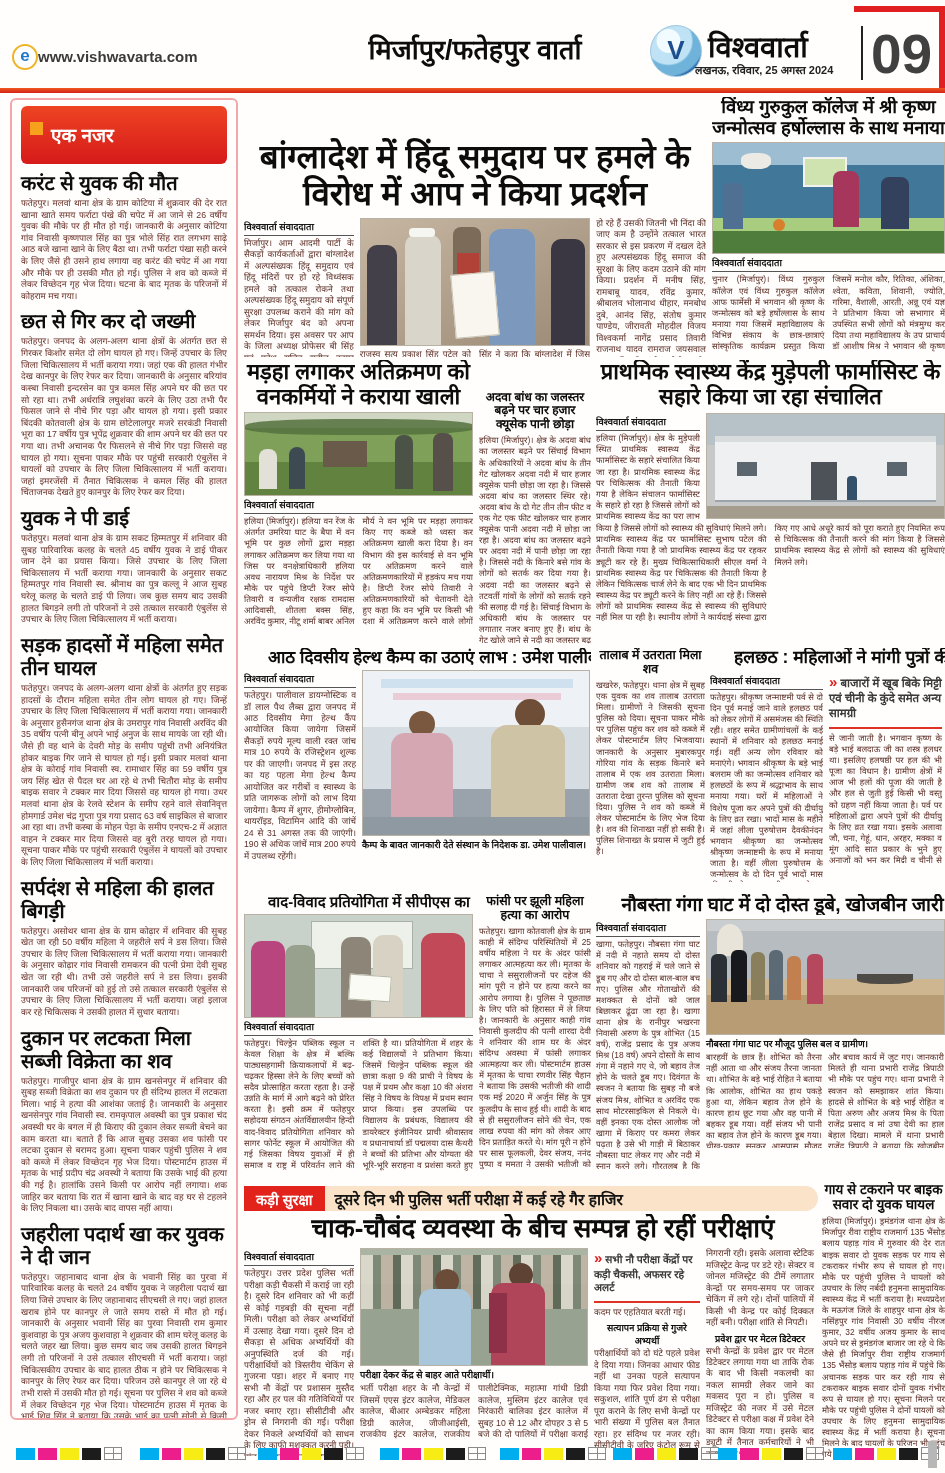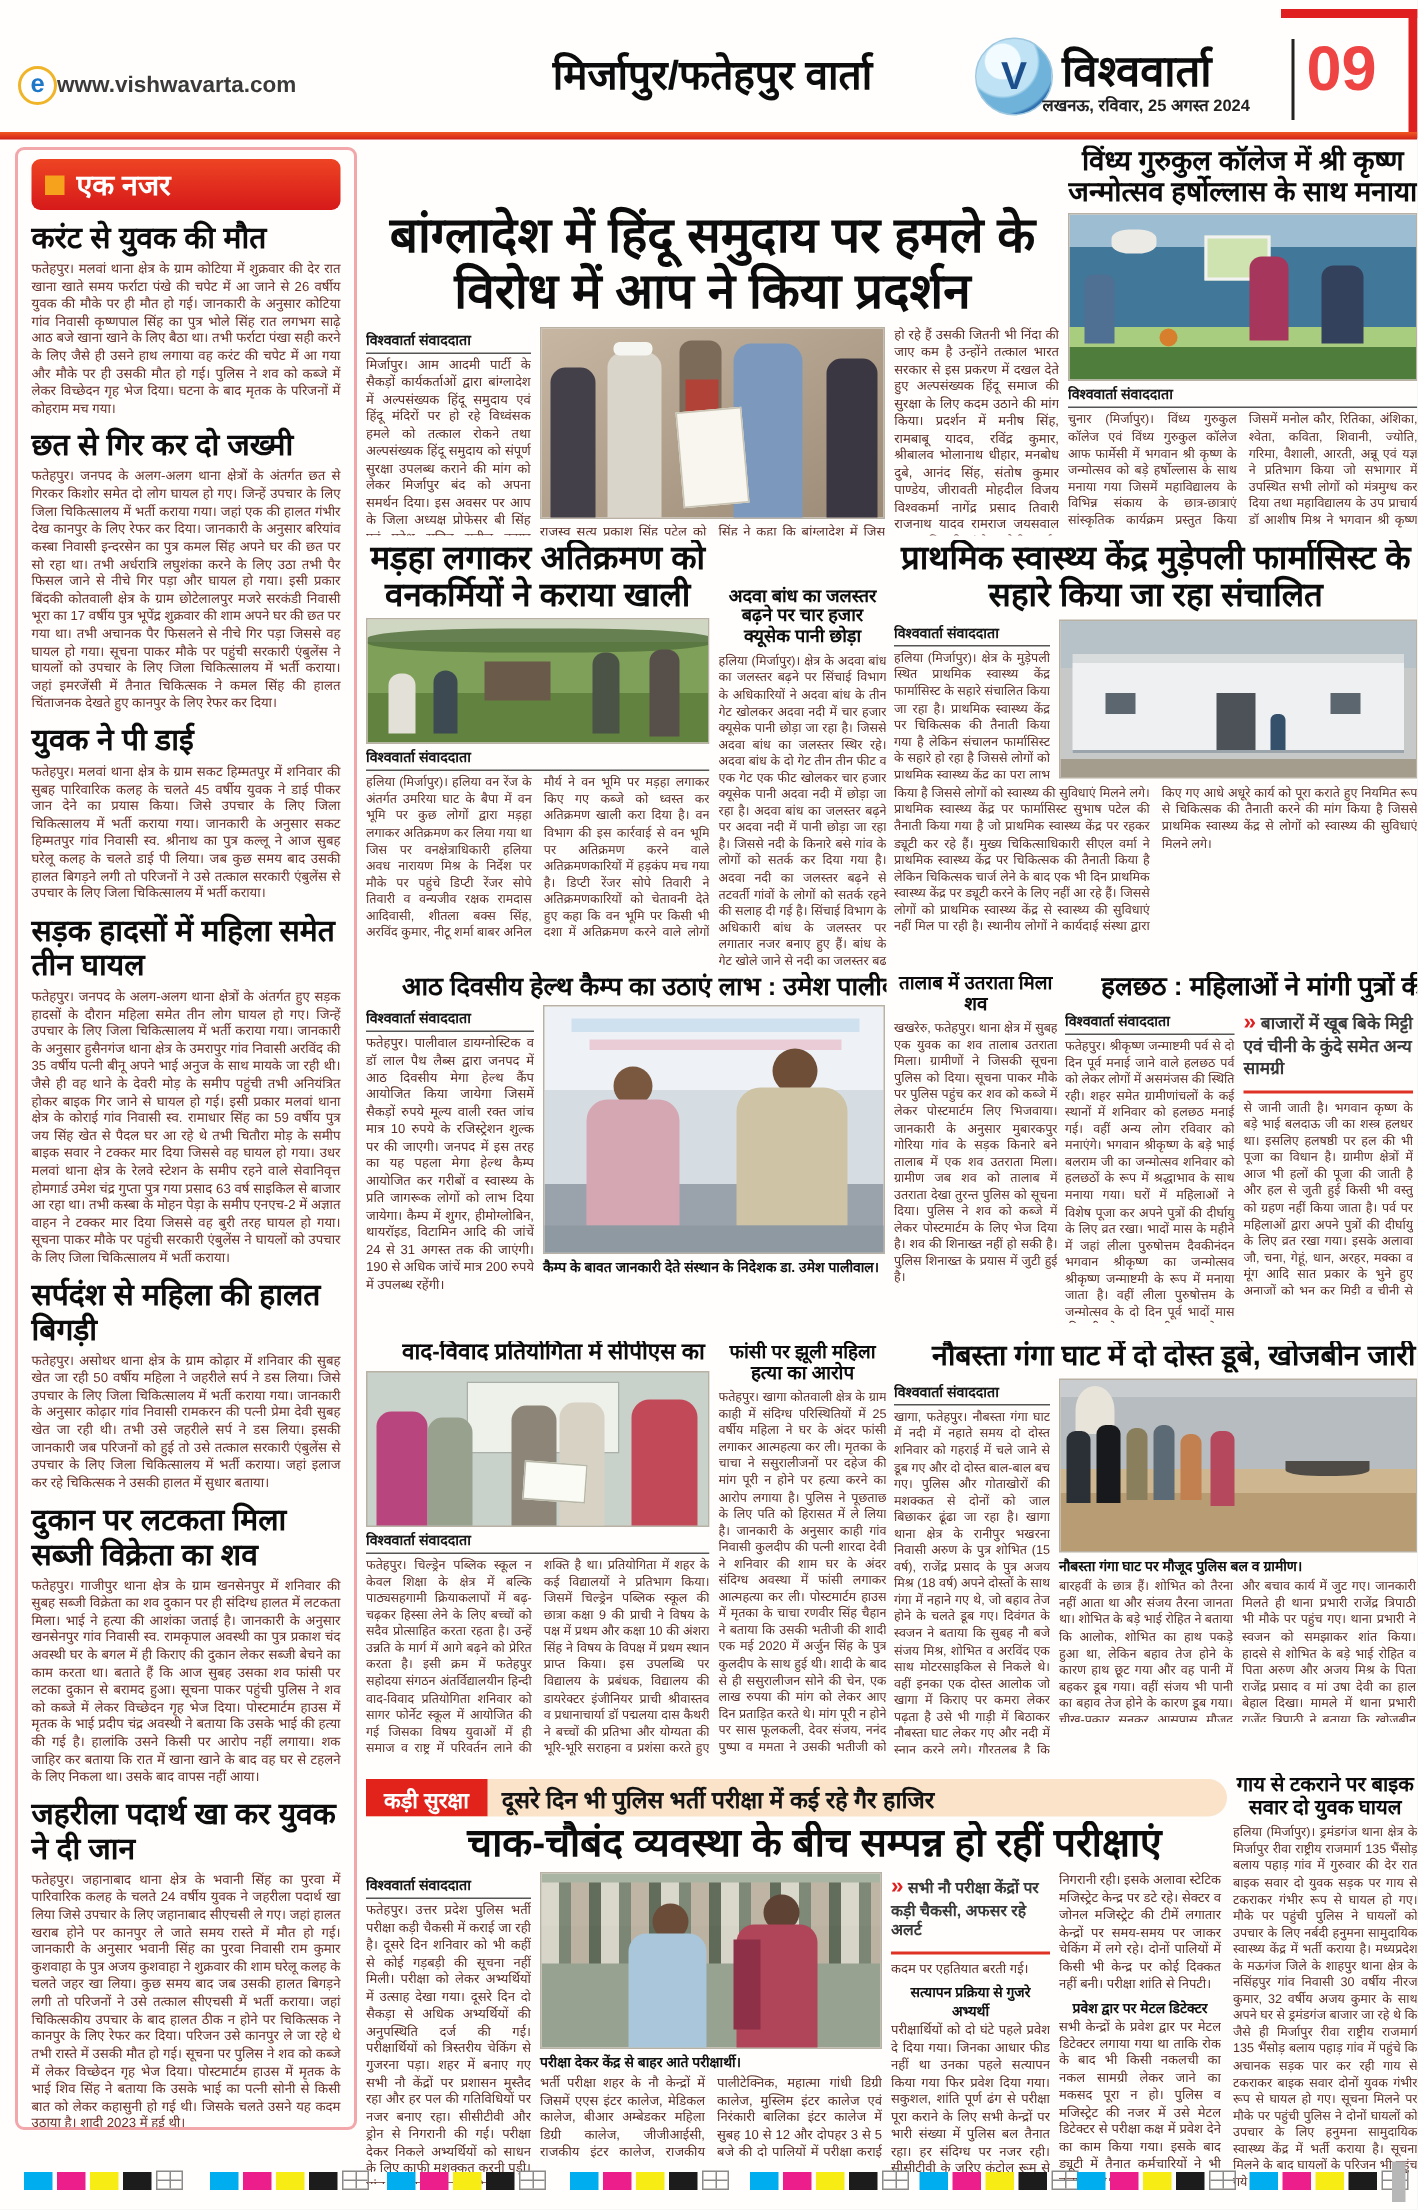--- a/index.html
+++ b/index.html
@@ -7,26 +7,26 @@
   #page{position:relative;width:945px;height:1473px;background:#fffefc;margin:0 auto;overflow:hidden;}
   
   .site-url{position:absolute;left:38px;top:48px;font-size:15px;font-weight:bold;color:#3a3a3a;}
   .e-icon{position:absolute;left:12px;top:44px;width:22px;height:22px;border-radius:50%;border:2px solid #f0b429;color:#1e78c8;font-weight:bold;font-size:17px;line-height:20px;text-align:center;background:#fff;}
   .section-title{position:absolute;left:310px;top:30px;width:330px;text-align:center;font-size:27px;font-weight:bold;color:#0c0c0c;}
   .logo{position:absolute;left:650px;top:25px;width:50px;height:50px;border-radius:50%;background:radial-gradient(circle at 35% 30%,#f2fbff 0 24%,#bfe2f4 26% 48%,#6fb3da 52% 72%,#2f6fae 76%);border:1px solid #9ec7e0;text-align:center;}
   .logo span{font-size:26px;font-weight:bold;color:#1d4f8c;line-height:48px;}
   .paper-name{position:absolute;left:708px;top:26px;font-size:29px;font-weight:bold;color:#0c0c0c;}
   .edition{position:absolute;left:695px;top:62px;font-size:11px;font-weight:bold;color:#222;}
   .numdiv{position:absolute;left:861px;top:26px;width:2px;height:54px;background:#222;}
-  .pageno{position:absolute;left:871px;top:22px;font-size:42px;font-weight:bold;color:#ef4444;}
+  .pageno{position:absolute;left:871px;top:22px;font-size:55px;font-weight:bold;color:#404040;}
   .pageframe{position:absolute;left:854px;top:6px;width:85px;height:80px;border-top:6px solid #e02020;border-right:7px solid #e02020;}
   .toprule{position:absolute;left:0;top:88px;width:945px;height:5px;background:linear-gradient(180deg,#f3581f,#d0221a);}
   
   #sidebar{position:absolute;left:10px;top:98px;width:228px;height:1322px;border:2px solid #f2a7ab;border-radius:6px;padding:6px 9px;box-sizing:border-box;overflow:hidden;background:#fffefc;}
-  .sb-head{display:flex;align-items:center;gap:8px;background:linear-gradient(180deg,#ee4423,#d61a1a);border-radius:6px;padding:4px 9px;}
+  .sb-head{display:flex;gap:8px;background:linear-gradient(180deg,#ee4423,#d61a1a);border-radius:6px;padding:16px 9px;}
   .sb-head .sq{width:13px;height:13px;background:#f6a21d;}
   .sb-title{color:#fff;font-size:19px;font-weight:bold;}
   .brief h3{margin:8px 0 3px;font-size:20px;line-height:1.15;color:#0d0d0d;}
   .brief p{margin:0;font-size:8.8px;line-height:1.32;text-align:justify;color:#6a3129;}
   
   .art{position:absolute;overflow:hidden;}
   .hl{font-weight:bold;color:#0c0c0c;text-align:center;line-height:1.12;margin:0;}
   .hl1{white-space:nowrap;overflow:hidden;margin-left:24px;}
   .byline{font-weight:bold;font-size:9.5px;color:#161616;margin:2px 0;}
   .ruled{border-bottom:1px solid #555;padding-bottom:2px;}

